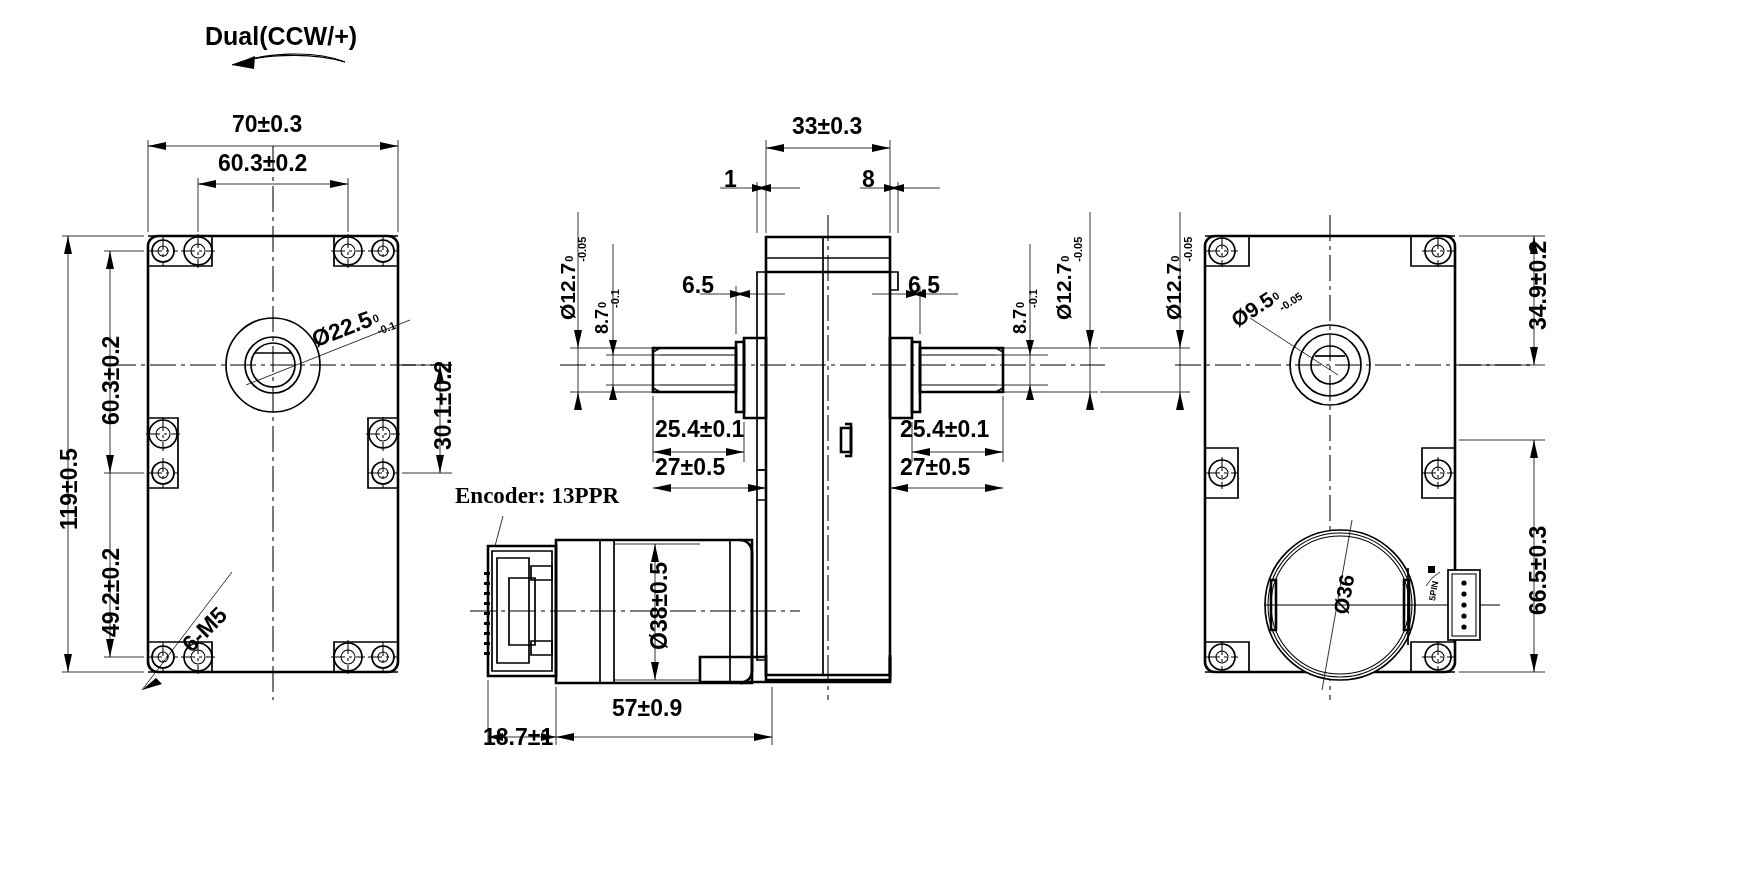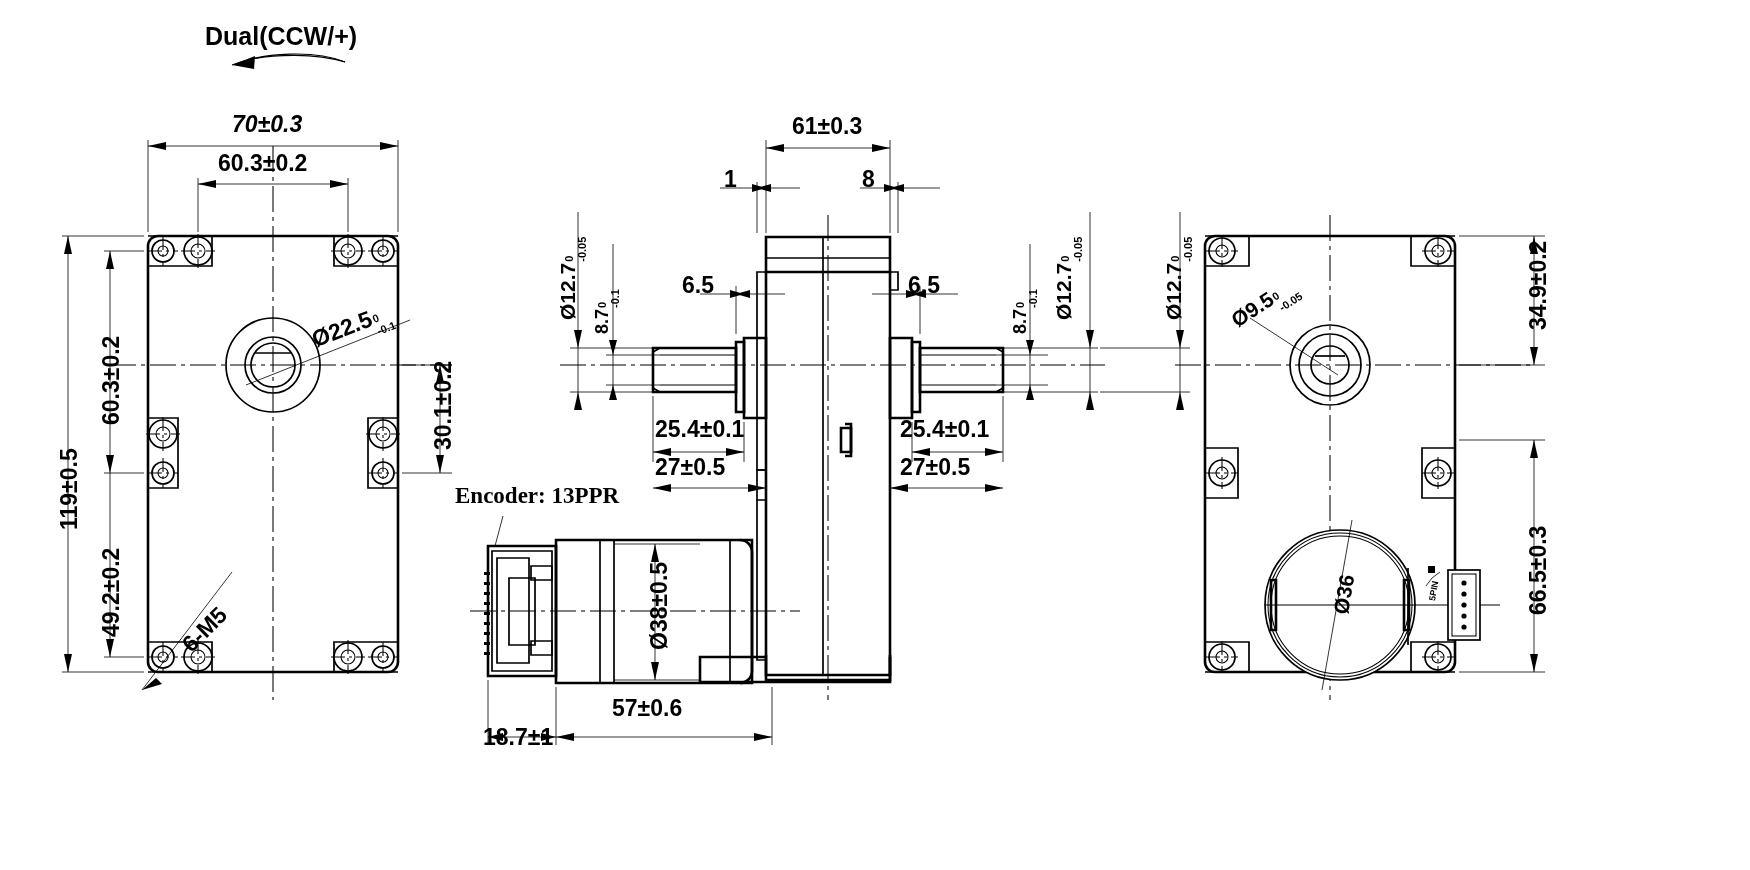--- a/index.html
+++ b/index.html
@@ -420,40 +420,40 @@
       <line class="ln xthn" x1="1459" y1="672" x2="1545" y2="672"></line>
       <line class="ln xthn" x1="1534" y1="440" x2="1534" y2="672"></line>
       <line class="ln xthn" x1="1459" y1="440" x2="1545" y2="440"></line>
       <path d="M1534,440 L1530,458 L1538,458 Z" fill="#000"></path>
       <path d="M1534,672 L1530,654 L1538,654 Z" fill="#000"></path>
     </g>
   </svg>
 
   <div class="lbl ttl" style="left:205px;top:24px;">Dual(CCW/+)</div>
 
-  <div class="lbl dim" style="left:232px;top:113px;font-style:italic;">70±0.3</div>
+  <div class="lbl dim" style="left:232px;top:113px;">70±0.3</div>
 
   <div class="lbl dim" style="left:218px;top:152px;">60.3±0.2</div>
 
   <div class="lbl dim rot90" style="left:58px;top:530px;">119±0.5</div>
 
   <div class="lbl dim rot90" style="left:100px;top:425px;">60.3±0.2</div>
 
   <div class="lbl dim rot90" style="left:100px;top:637px;">49.2±0.2</div>
 
   <div class="lbl dim rot90" style="left:432px;top:450px;">30.1±0.2</div>
 
   <div style="position:absolute;left:308px;top:328px;transform:rotate(-21deg);
               transform-origin:0 0;white-space:nowrap;">
     <span class="dim">Ø22.5</span><span class="tol"><i class="up">0</i><i class="dn">-0.1</i></span>
   </div>
 
   <div class="lbl dim" style="left:178px;top:640px;transform:rotate(-45deg);transform-origin:0 0;">6-M5</div>
 
-  <div class="lbl dim" style="left:792px;top:115px;">61±0.3</div>
+  <div class="lbl dim" style="left:792px;top:115px;">33±0.3</div>
 
   <div class="lbl dim" style="left:724px;top:168px;">1</div>
 
   <div class="lbl dim" style="left:862px;top:168px;">8</div>
 
   <div class="lbl dim" style="left:682px;top:274px;">6.5</div>
 
   <div class="lbl dim" style="left:908px;top:274px;">6.5</div>
 
   <div style="position:absolute;left:556px;top:320px;transform:rotate(-90deg);
@@ -483,21 +483,21 @@
   <div class="lbl dim" style="left:900px;top:418px;">25.4±0.1</div>
 
   <div class="lbl dim" style="left:900px;top:456px;">27±0.5</div>
 
   <div class="lbl dim" style="left:455px;top:484px;font-family:Liberation Serif, serif;">Encoder: 13PPR</div>
 
   <div class="lbl dim rot90" style="left:648px;top:650px;">Ø38±0.5</div>
 
   <div class="lbl dim" style="left:483px;top:726px;">18.7±1</div>
 
-  <div class="lbl dim" style="left:612px;top:697px;">57±0.6</div>
+  <div class="lbl dim" style="left:612px;top:697px;">57±0.9</div>
 
   <div style="position:absolute;left:1162px;top:320px;transform:rotate(-90deg);
               transform-origin:0 0;white-space:nowrap;">
     <span class="dim-s">Ø12.7</span><span class="tol"><i class="up">0</i><i class="dn">-0.05</i></span>
   </div>
 
   <div style="position:absolute;left:1227px;top:312px;transform:rotate(-33deg);
               transform-origin:0 0;white-space:nowrap;">
     <span class="dim-s">Ø9.5</span><span class="tol"><i class="up">0</i><i class="dn">-0.05</i></span>
   </div>

